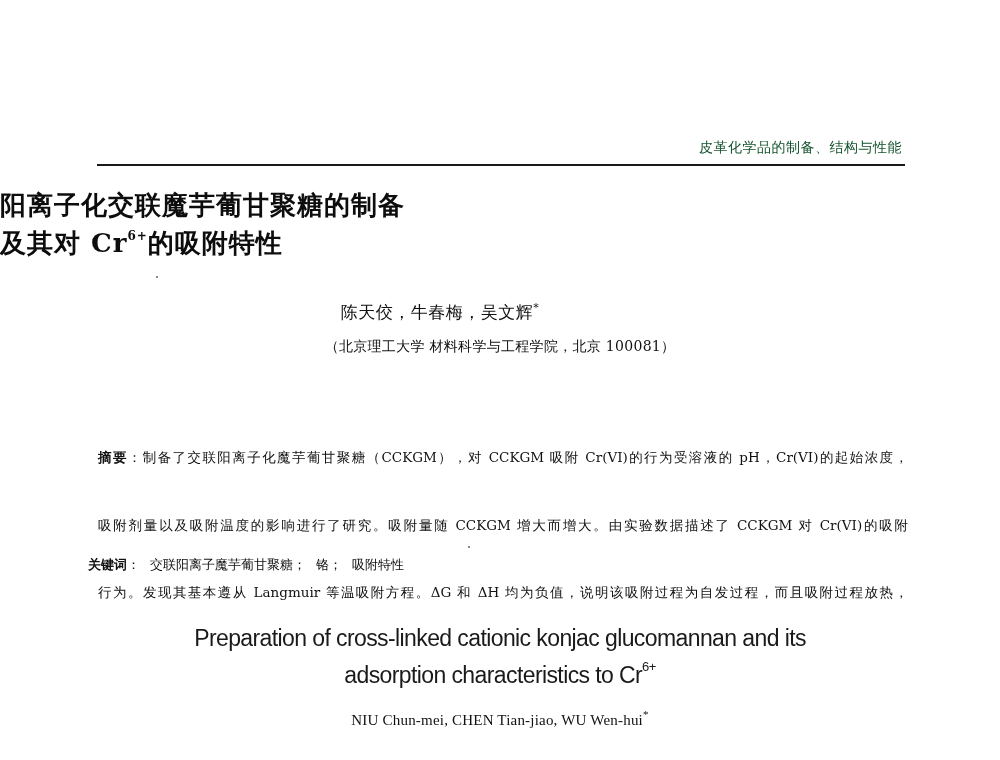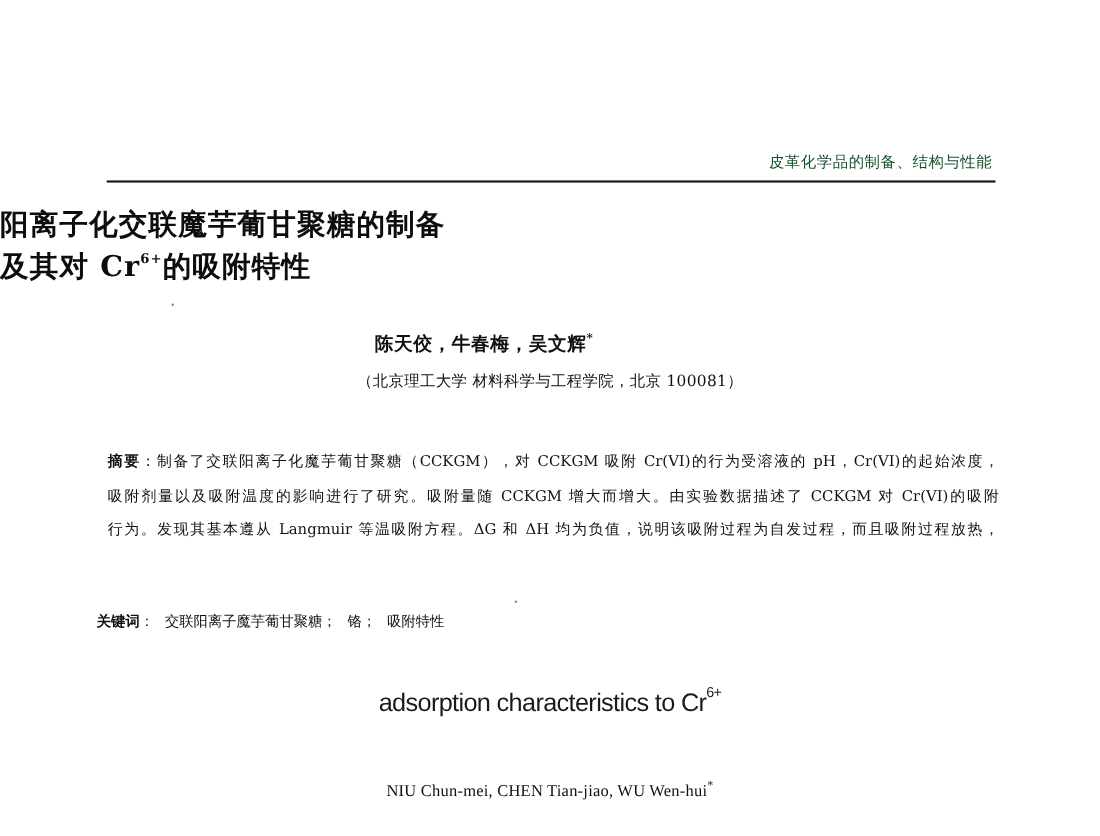--- a/index.html
+++ b/index.html
@@ -51,21 +51,20 @@
       vertical-align: 12px;
       line-height: 0;
     }
     .authors-cn {
       position: absolute;
       left: 0; width: 880px;
       top: 301px;
       text-align: center;
       font-size: 17px;
       letter-spacing: 0.5px;
-      font-weight: bold;
     }
     .authors-cn sup, .authors-en sup {
       font-size: 11px;
       vertical-align: 7px;
       line-height: 0;
     }
     .affil-cn {
       position: absolute;
       left: 0; width: 1000px;
       top: 338px;
@@ -81,20 +80,21 @@
       font-size: 13.5px;
       line-height: 30.5px;
       text-align: justify;
       text-align-last: justify;
     }
     .abstract .line {
       display: block;
       white-space: nowrap;
       text-align-last: justify;
       text-align: justify;
+      margin-top: 37px;
     }
     .label-bold {
       font-weight: bold;
     }
     .keywords {
       position: absolute;
       left: 88px;
       top: 556px;
       font-size: 13px;
     }
@@ -153,20 +153,21 @@
 
   <div class="abstract">
     <span class="line"><span class="label-bold">摘要</span><span>：</span><span>制备了交联阳离子化魔芋葡甘聚糖（CCKGM），对 CCKGM 吸附 Cr(VI)的行为受溶液的 pH，Cr(VI)的起始浓度，</span></span>
     <span class="line">吸附剂量以及吸附温度的影响进行了研究。吸附量随 CCKGM 增大而增大。由实验数据描述了 CCKGM 对 Cr(VI)的吸附</span>
     <span class="line">行为。发现其基本遵从 Langmuir 等温吸附方程。ΔG 和 ΔH 均为负值，说明该吸附过程为自发过程，而且吸附过程放热，</span>
   </div>
 
   <div class="keywords"><span class="label-bold">关键词</span><span>：</span><span class="sep"></span><span>交联阳离子魔芋葡甘聚糖；</span><span class="sep"></span><span>铬；</span><span class="sep"></span><span>吸附特性</span></div>
 
   <div class="title-en">
+    <div>Preparation of cross-linked cationic konjac glucomannan and its</div>
     <div><span>adsorption characteristics to Cr</span><sup>6+</sup></div>
   </div>
 
   <div class="authors-en"><span>NIU Chun-mei, CHEN Tian-jiao, WU Wen-hui</span><sup>*</sup></div>
 
   <div class="dot" style="left:156px; top:276px;"></div>
   <div class="dot" style="left:468px; top:546px;"></div>
 </div>
 
 </body></html>

